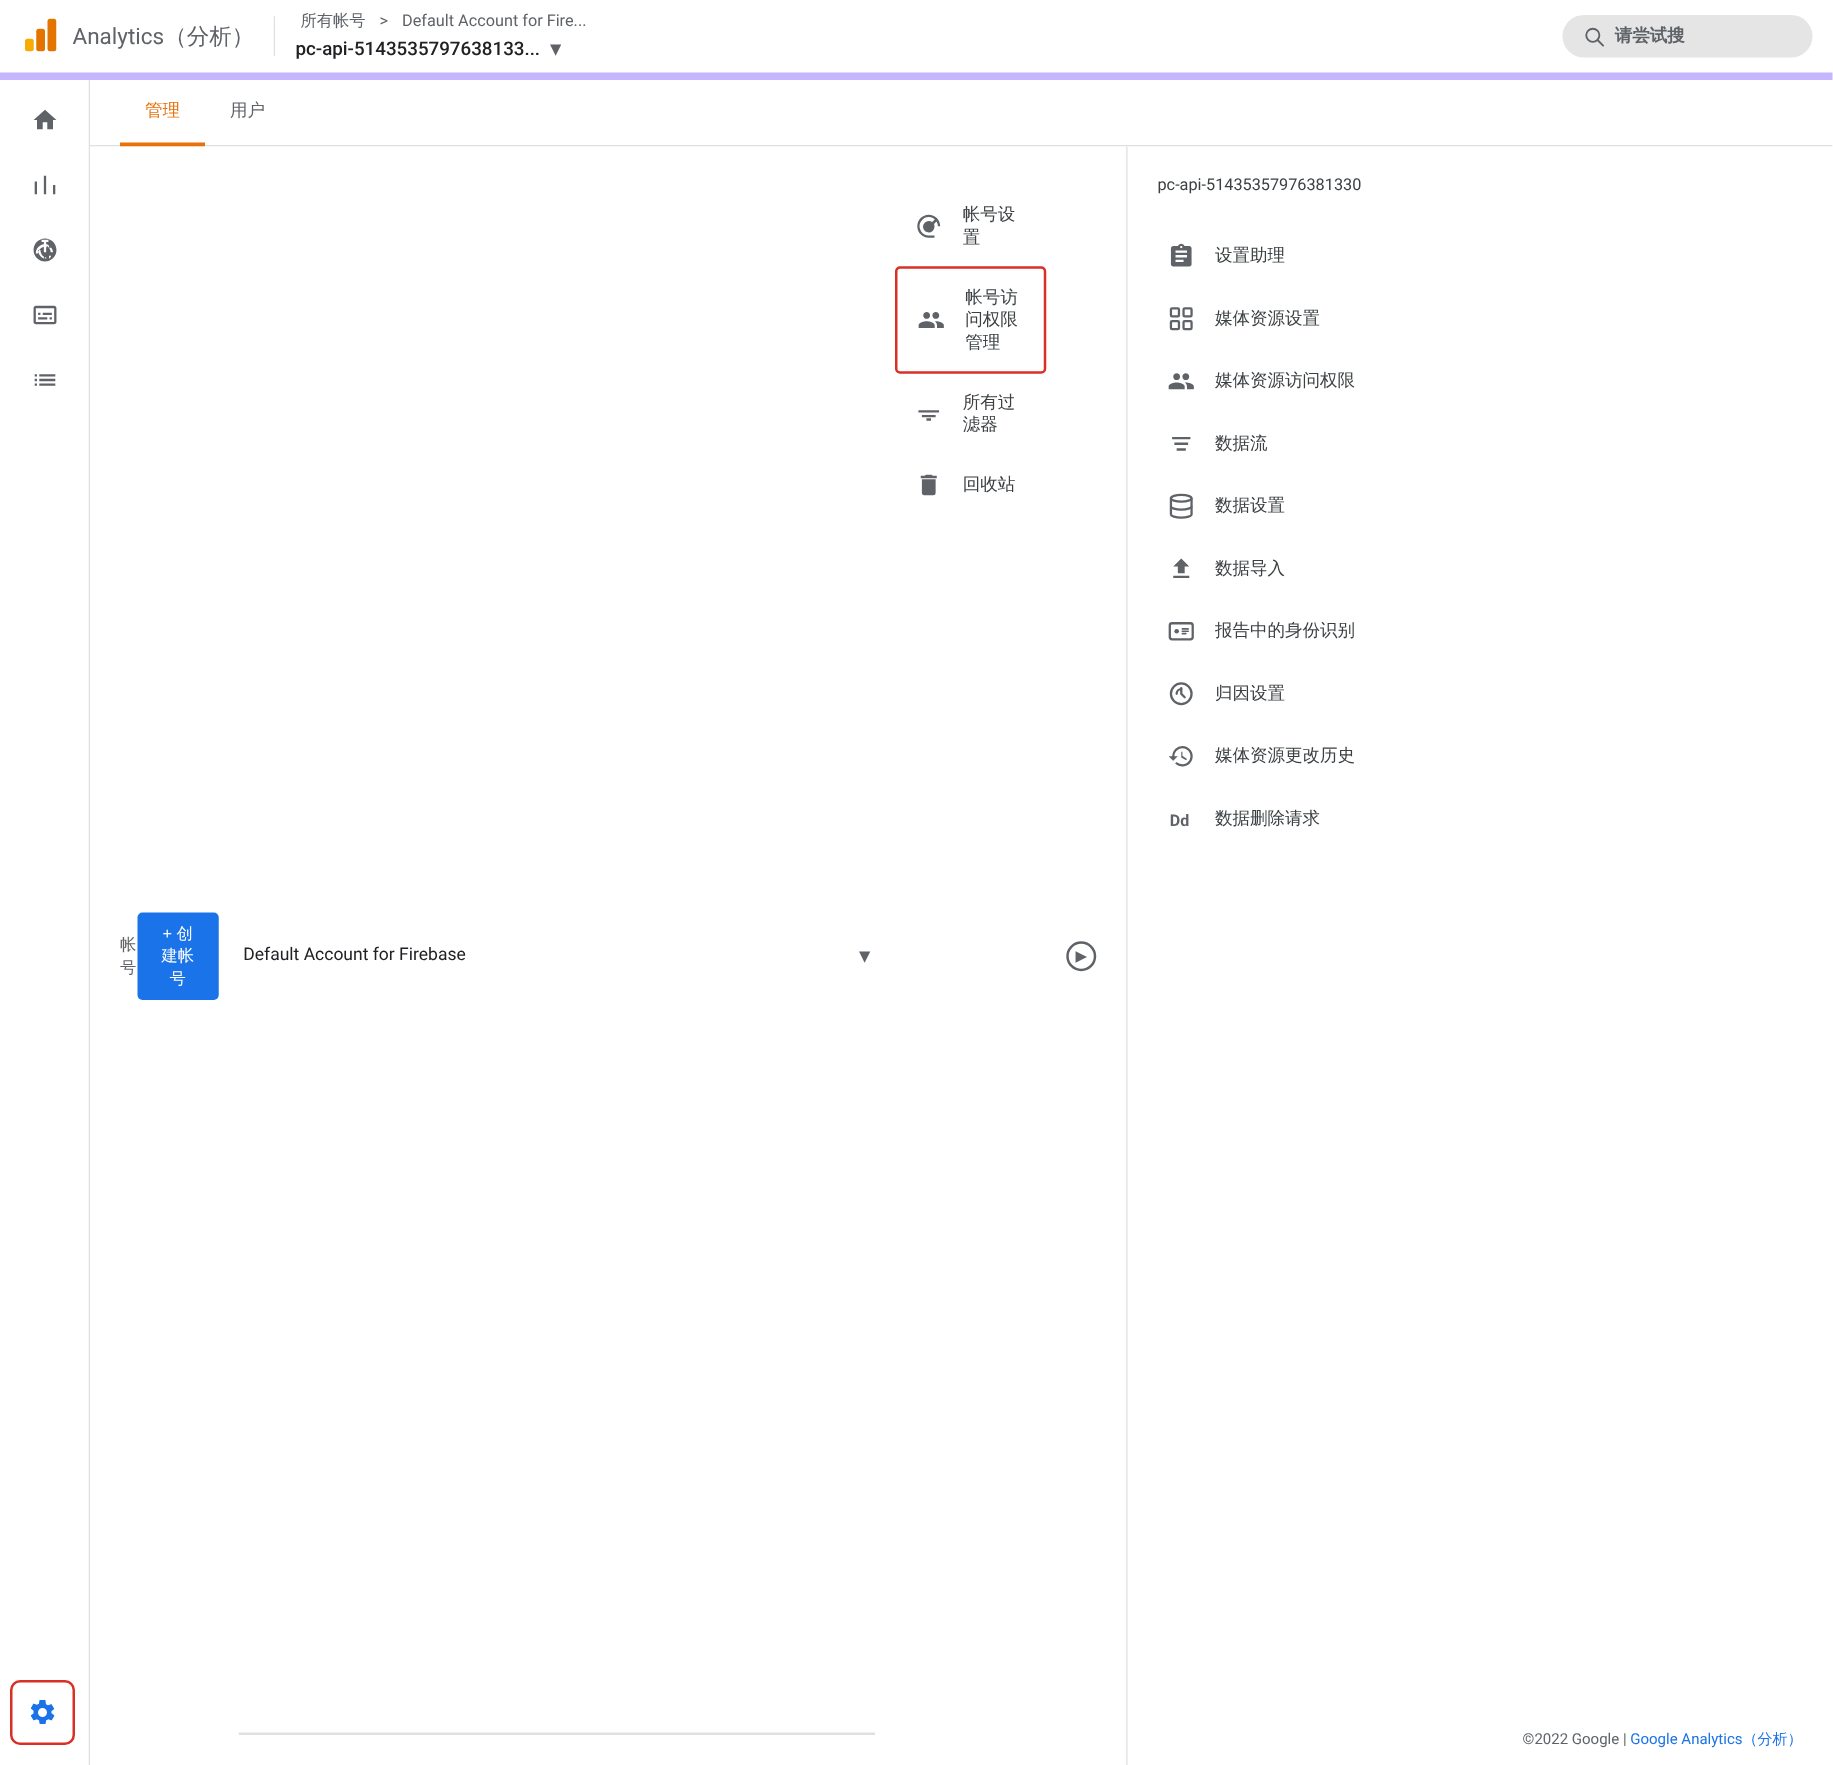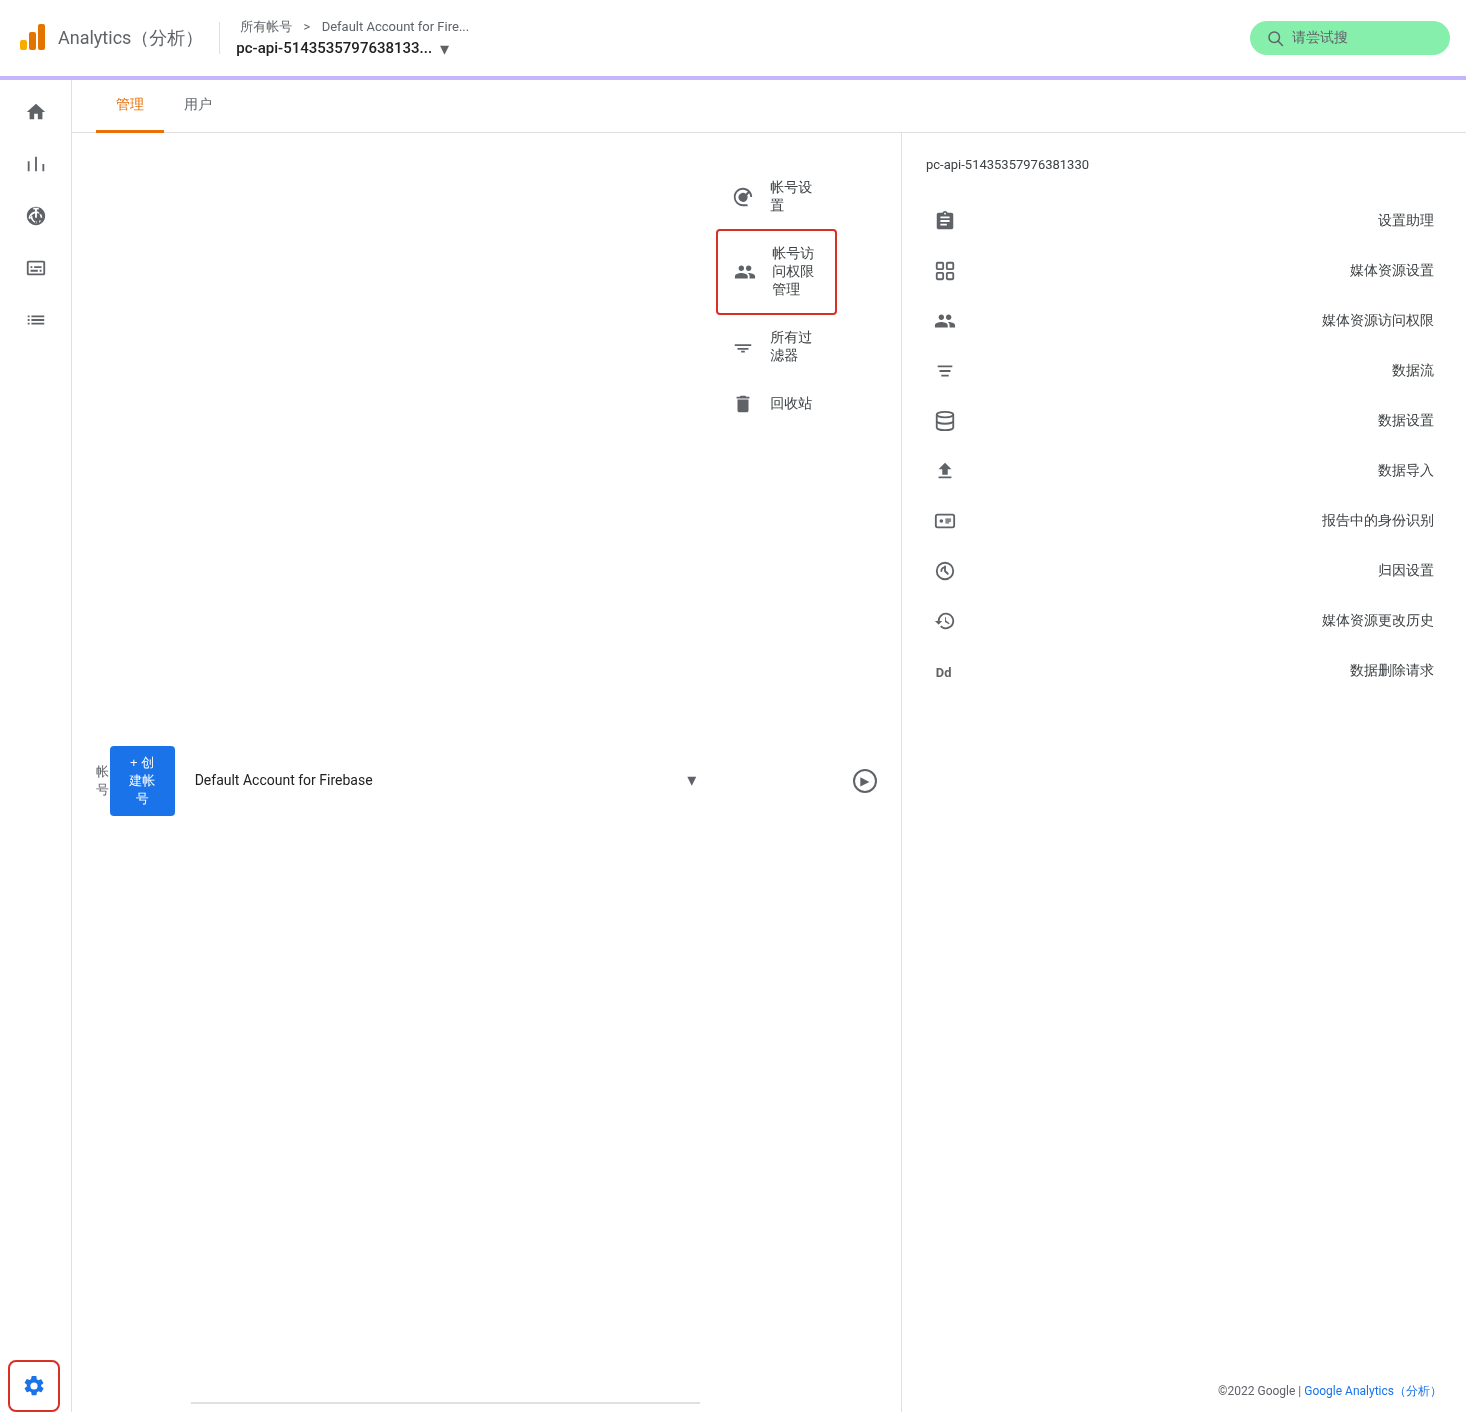--- a/index.html
+++ b/index.html
@@ -2,22 +2,22 @@
 <html><head>
   <meta charset="utf-8">
   <style>
     * { box-sizing: border-box; margin: 0; padding: 0; }
     body { font-family: 'Google Sans', Roboto, Arial, sans-serif; background: #fff; color: #202124; font-size: 14px; height: 1412px; overflow: hidden; }
 
     
     .header {
       display: flex;
       align-items: center;
-      height: 80px;
-      border-bottom: 4px solid #c4b5fd;
+      height: 64px;
+      border-bottom: 6px solid #c4b5fd;
       padding: 0 16px;
       gap: 16px;
       position: relative;
       z-index: 10;
       background: #fff;
     }
     .header-logo {
       display: flex;
       align-items: center;
       gap: 10px;
@@ -56,25 +56,26 @@
       cursor: pointer;
     }
     .header-selector .chevron {
       color: #5f6368;
       font-size: 18px;
     }
     .header-search {
       display: flex;
       align-items: center;
       gap: 8px;
-      background: #86efac;
+      background: #e5e5e5;
       border-radius: 24px;
       padding: 8px 16px;
       min-width: 200px;
       cursor: pointer;
+      font-weight: bold;
     }
     .header-search span {
       color: #5f6368;
       font-size: 14px;
     }
 
     
     .layout {
       display: flex;
       height: calc(1412px - 64px);
@@ -292,21 +293,20 @@
       margin-top: 8px;
     }
     .media-nav-item {
       display: flex;
       align-items: center;
       gap: 16px;
       padding: 14px 8px;
       cursor: pointer;
       color: #3c4043;
       font-size: 14px;
-      justify-content: space-between;
     }
     .media-nav-item-icon {
       width: 22px;
       height: 22px;
       color: #5f6368;
       flex-shrink: 0;
       display: flex;
       align-items: center;
       justify-content: center;
     }

